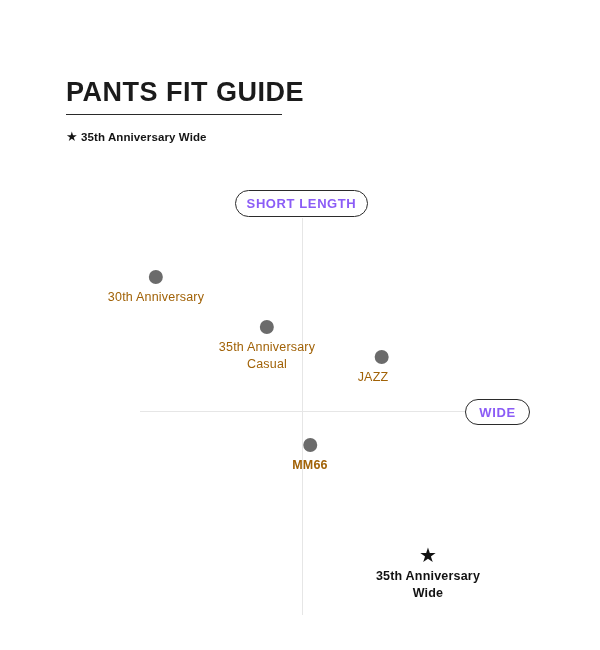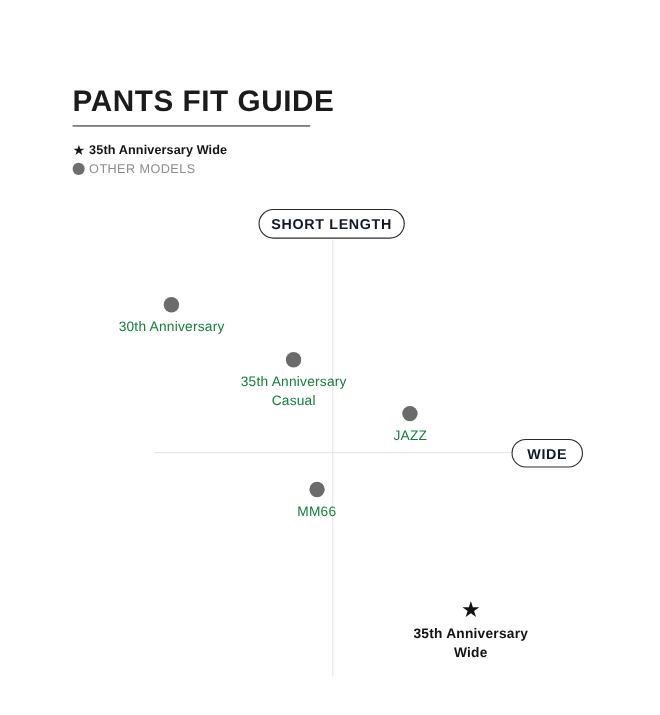--- a/index.html
+++ b/index.html
@@ -115,21 +115,21 @@
     position: absolute;
     border: 1px solid #2b2b2b;
     border-radius: 999px;
     background: #ffffff;
     display: flex;
     align-items: center;
     justify-content: center;
     font-size: 13px;
     font-weight: bold;
     letter-spacing: 0.6px;
-    color: #0f172a;
+    color: #8b5cf6;
     white-space: nowrap;
     box-sizing: border-box;
   }
   #pill-short {
     left: 235px; top: 150px;
     width: 133px; height: 27px;
   }
   #pill-full {
     left: 235px; top: 576px;
     width: 133px; height: 27px;
@@ -160,62 +160,56 @@
   }
   .point-star {
     font-size: 20px;
     line-height: 14px;
     color: #121212;
     display: block;
   }
   .point-label {
     margin-top: 5px;
     font-size: 12.5px;
-    color: #15803d;
+    color: #a16207;
     text-align: center;
     line-height: 1.35;
     letter-spacing: 0.2px;
     white-space: pre-line;
   }
   .point-label.is-highlight {
     color: #121212;
     font-weight: bold;
     font-size: 12.5px;
     margin-top: 6px;
   }
 
   #point-0 { left: 156px; top: 230px; }
   #point-1 { left: 267px; top: 280px; }
-  #point-2 { left: 373px; top: 329px; }
-  #point-3 { left: 288px; top: 398px; }
+  #point-2 { left: 373px; top: 310px; align-items: flex-end; }
+  #point-3 { left: 310px; top: 398px; font-weight: bold; }
   #point-4 { left: 428px; top: 508px; }
 </style>
 </head>
 <body>
 
 <div id="page">
 
   <div id="title-block">
     <div id="page-title">PANTS FIT GUIDE</div>
   </div>
   <div id="title-rule"></div>
 
   <div id="legend">
     <div class="legend-row">
       <span class="legend-marker">
         <span class="legend-star">★</span>
       </span>
       <span class="legend-label-primary">35th Anniversary Wide</span>
     </div>
-    <div class="legend-row">
-      <span class="legend-marker">
-        <span class="legend-dot"></span>
-      </span>
-      <span class="legend-label-secondary">OTHER MODELS</span>
-    </div>
   </div>
 
   <div id="axis-vertical"></div>
   <div id="axis-horizontal"></div>
 
   <div class="pill" id="pill-short">SHORT LENGTH</div>
   <div class="pill" id="pill-wide">WIDE</div>
 
   <div class="point" id="point-0">
     <span class="point-dot"></span>

